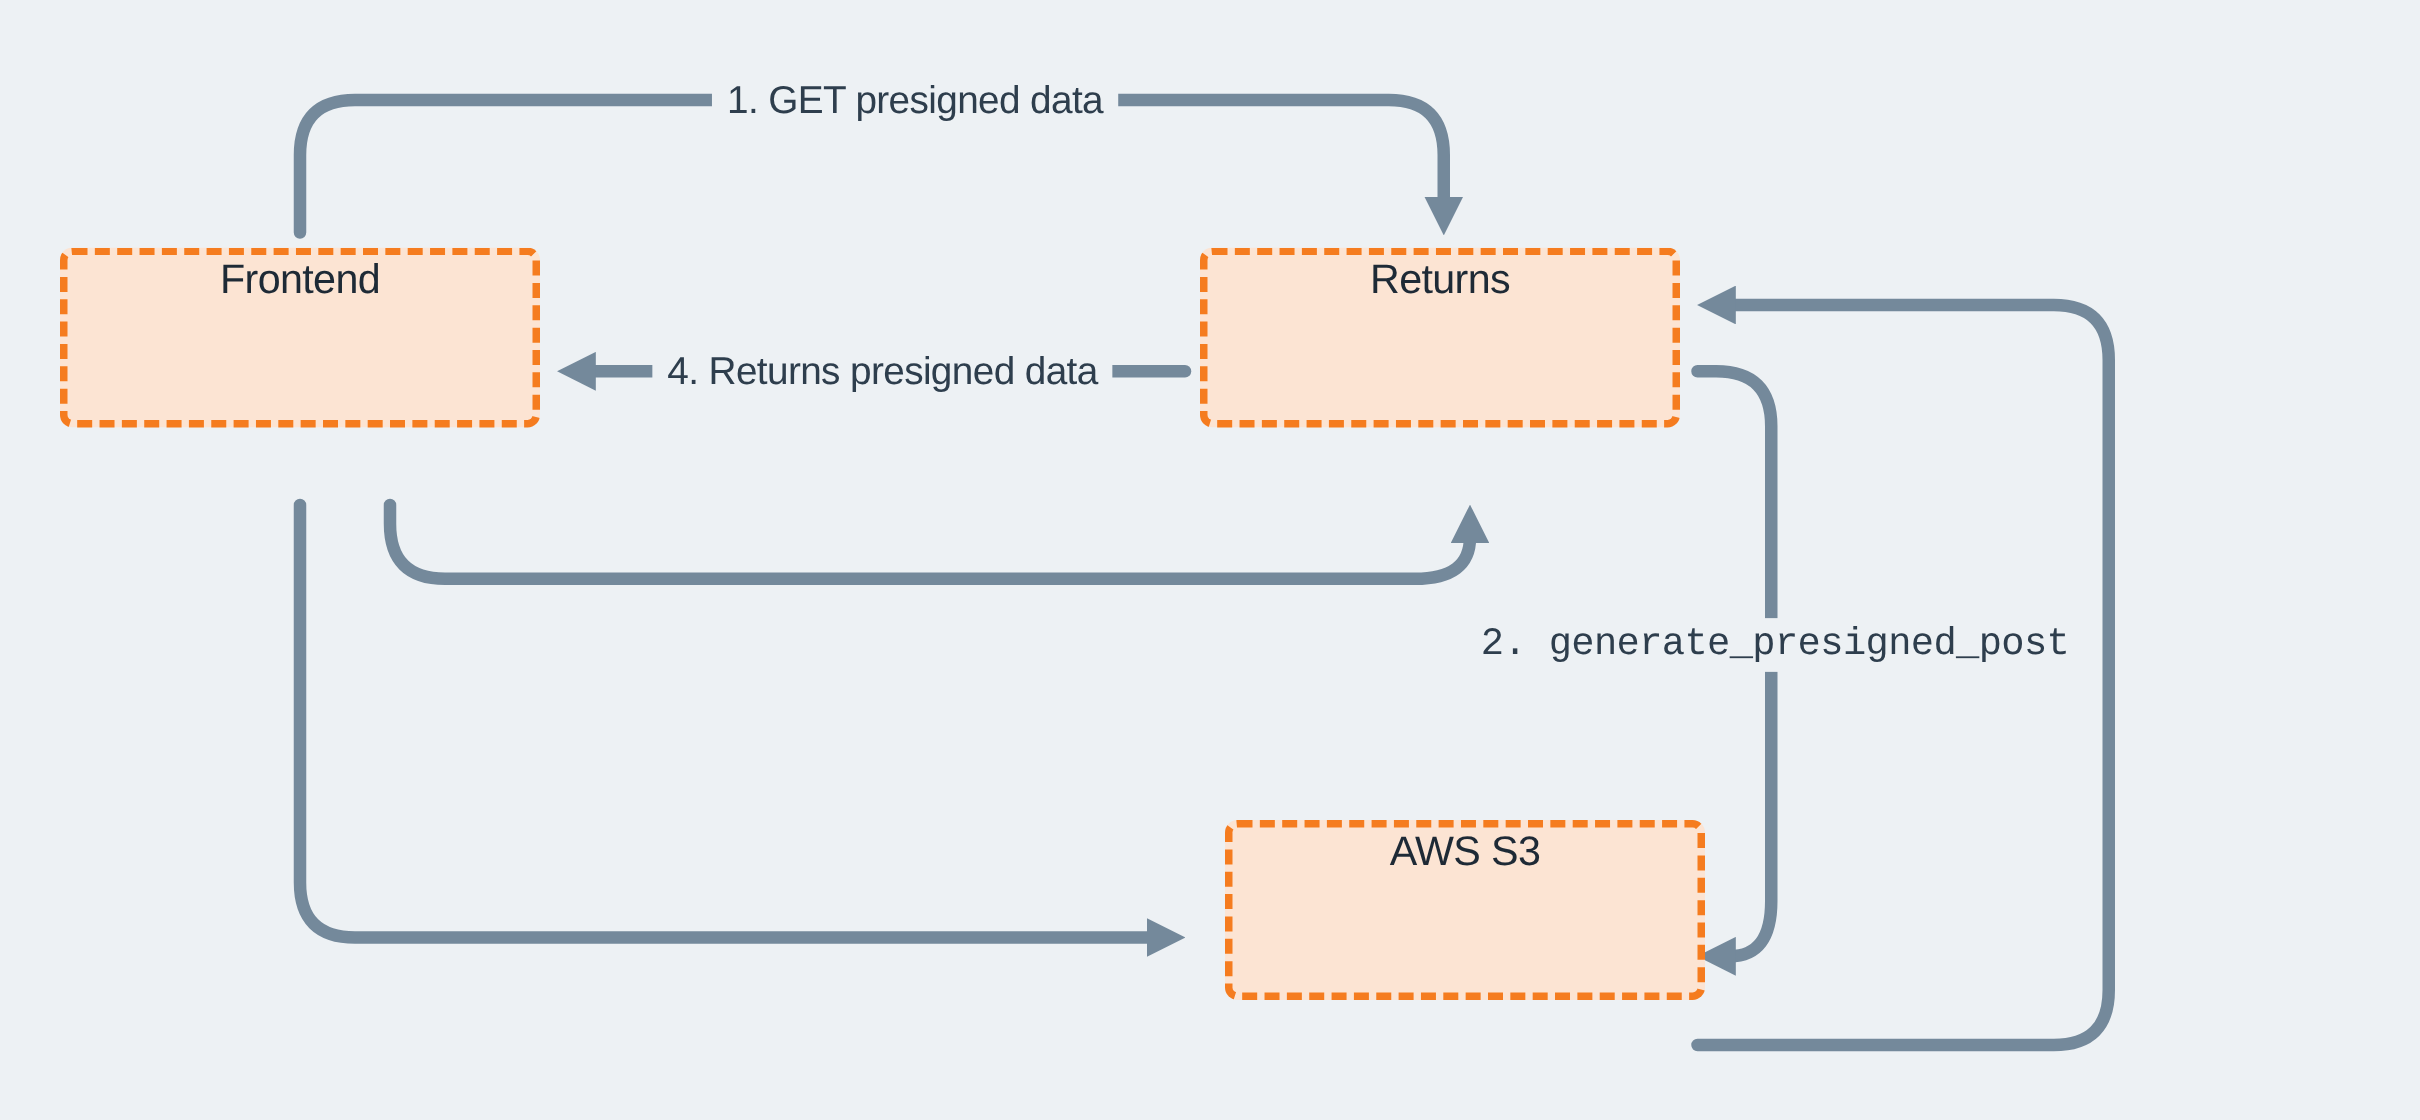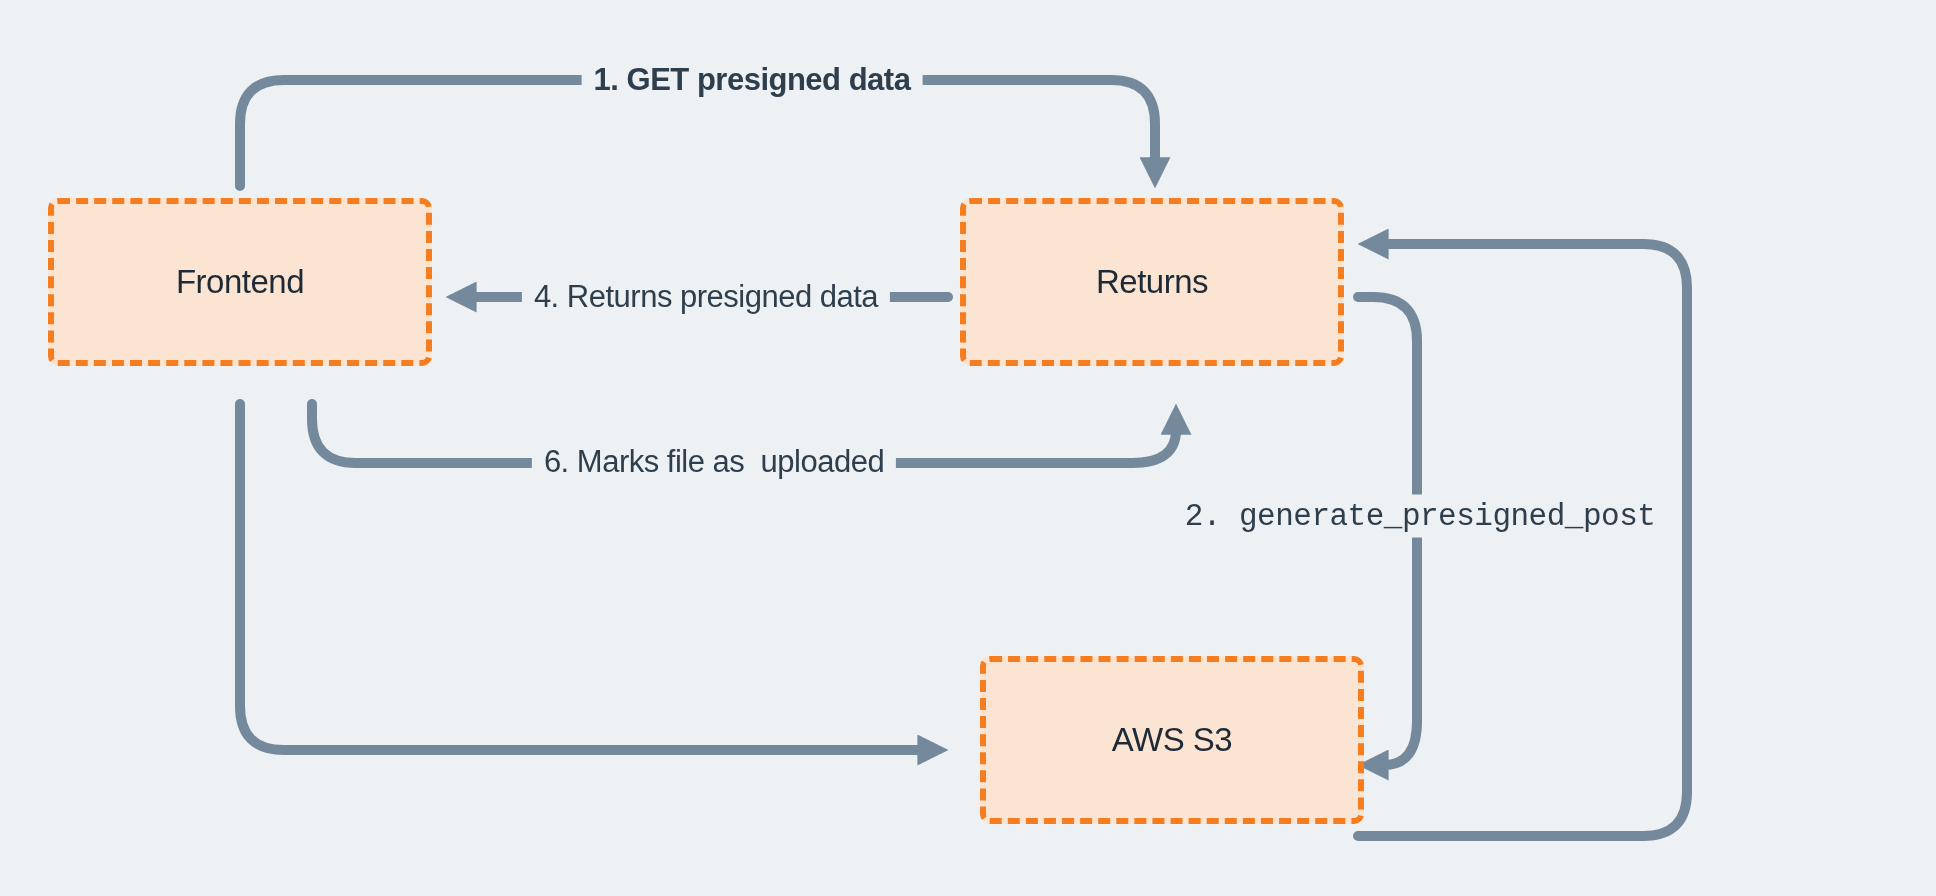--- a/index.html
+++ b/index.html
@@ -33,27 +33,27 @@
   .edge {
     fill: none;
     stroke: var(--arrow);
     stroke-width: 10;
     stroke-linecap: round;
     stroke-linejoin: round;
   }
   .node {
     position: absolute;
     width: 384px;
-    height: 168px;
+    height: 144px;
     box-sizing: border-box;
     background: var(--node-fill);
     border: 6px dashed var(--node-border);
     border-radius: 10px;
     display: flex;
-    align-items: center;
+    align-items: flex-start;
     justify-content: center;
   }
   .node-label {
     font-size: 33px;
     letter-spacing: -0.5px;
     color: var(--node-text);
   }
   .edge-label {
     position: absolute;
     transform: translate(-50%, -50%);
@@ -95,23 +95,22 @@
   </div>
 
   <div class="node" style="left:960px; top:198px;">
     <span class="node-label">Returns</span>
   </div>
 
   <div class="node" style="left:980px; top:656px;">
     <span class="node-label">AWS S3</span>
   </div>
 
-  <div class="edge-label" style="left:752px; top:80px;font-weight:bold;">1. GET presigned data</div>
+  <div class="edge-label" style="left:732px; top:80px;">1. GET presigned data</div>
 
   <div class="edge-label" style="left:1420px; top:516px;font-family:Liberation Mono, monospace;">2. generate_presigned_post</div>
 
 
   <div class="edge-label" style="left:706px; top:297px;">4. Returns presigned data</div>
 
 
-  <div class="edge-label" style="left:714px; top:462px;">6. Marks file as  uploaded</div>
 
 </div>
 
 </body></html>

